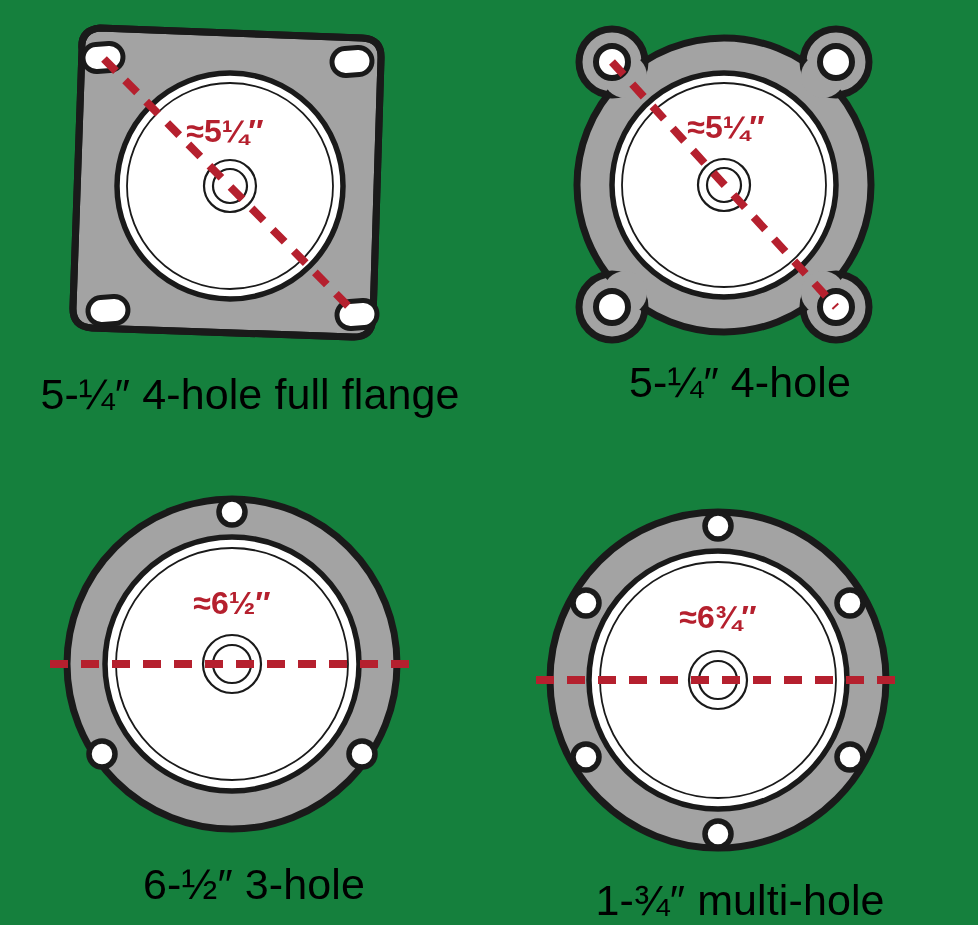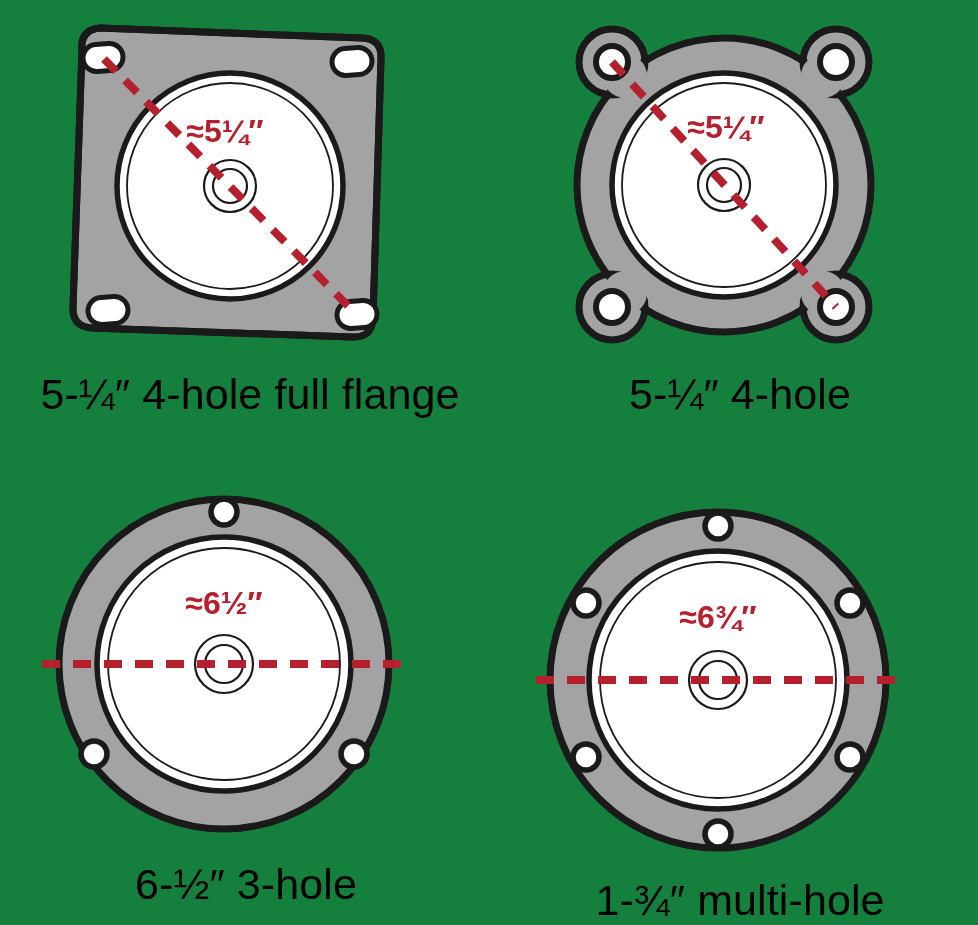--- a/index.html
+++ b/index.html
@@ -26,24 +26,24 @@
     text-align:center;
     color:#000000;
     font-size:43px;
     font-weight:400;
     letter-spacing:0.1px;
     white-space:nowrap;
   }
   
   #cell-0{left:40px;  top:14px;  width:420px;}
   #cell-1{left:530px; top:14px;  width:420px;}
-  #cell-2{left:36px;  top:474px; width:420px;}
+  #cell-2{left:44px;  top:474px; width:420px;}
   #cell-3{left:530px; top:490px; width:420px;}
   #cell-0 .flange-caption{top:356px;}
-  #cell-1 .flange-caption{top:356px;text-align:center;}
+  #cell-1 .flange-caption{top:344px;text-align:center;}
   #cell-2 .flange-caption{top:386px;}
   #cell-3 .flange-caption{top:386px;}
 </style>
 </head>
 <body>
 
 <div id="diagram-root">
 
   <div class="flange-cell" id="cell-0">
     <div class="flange-figure">

